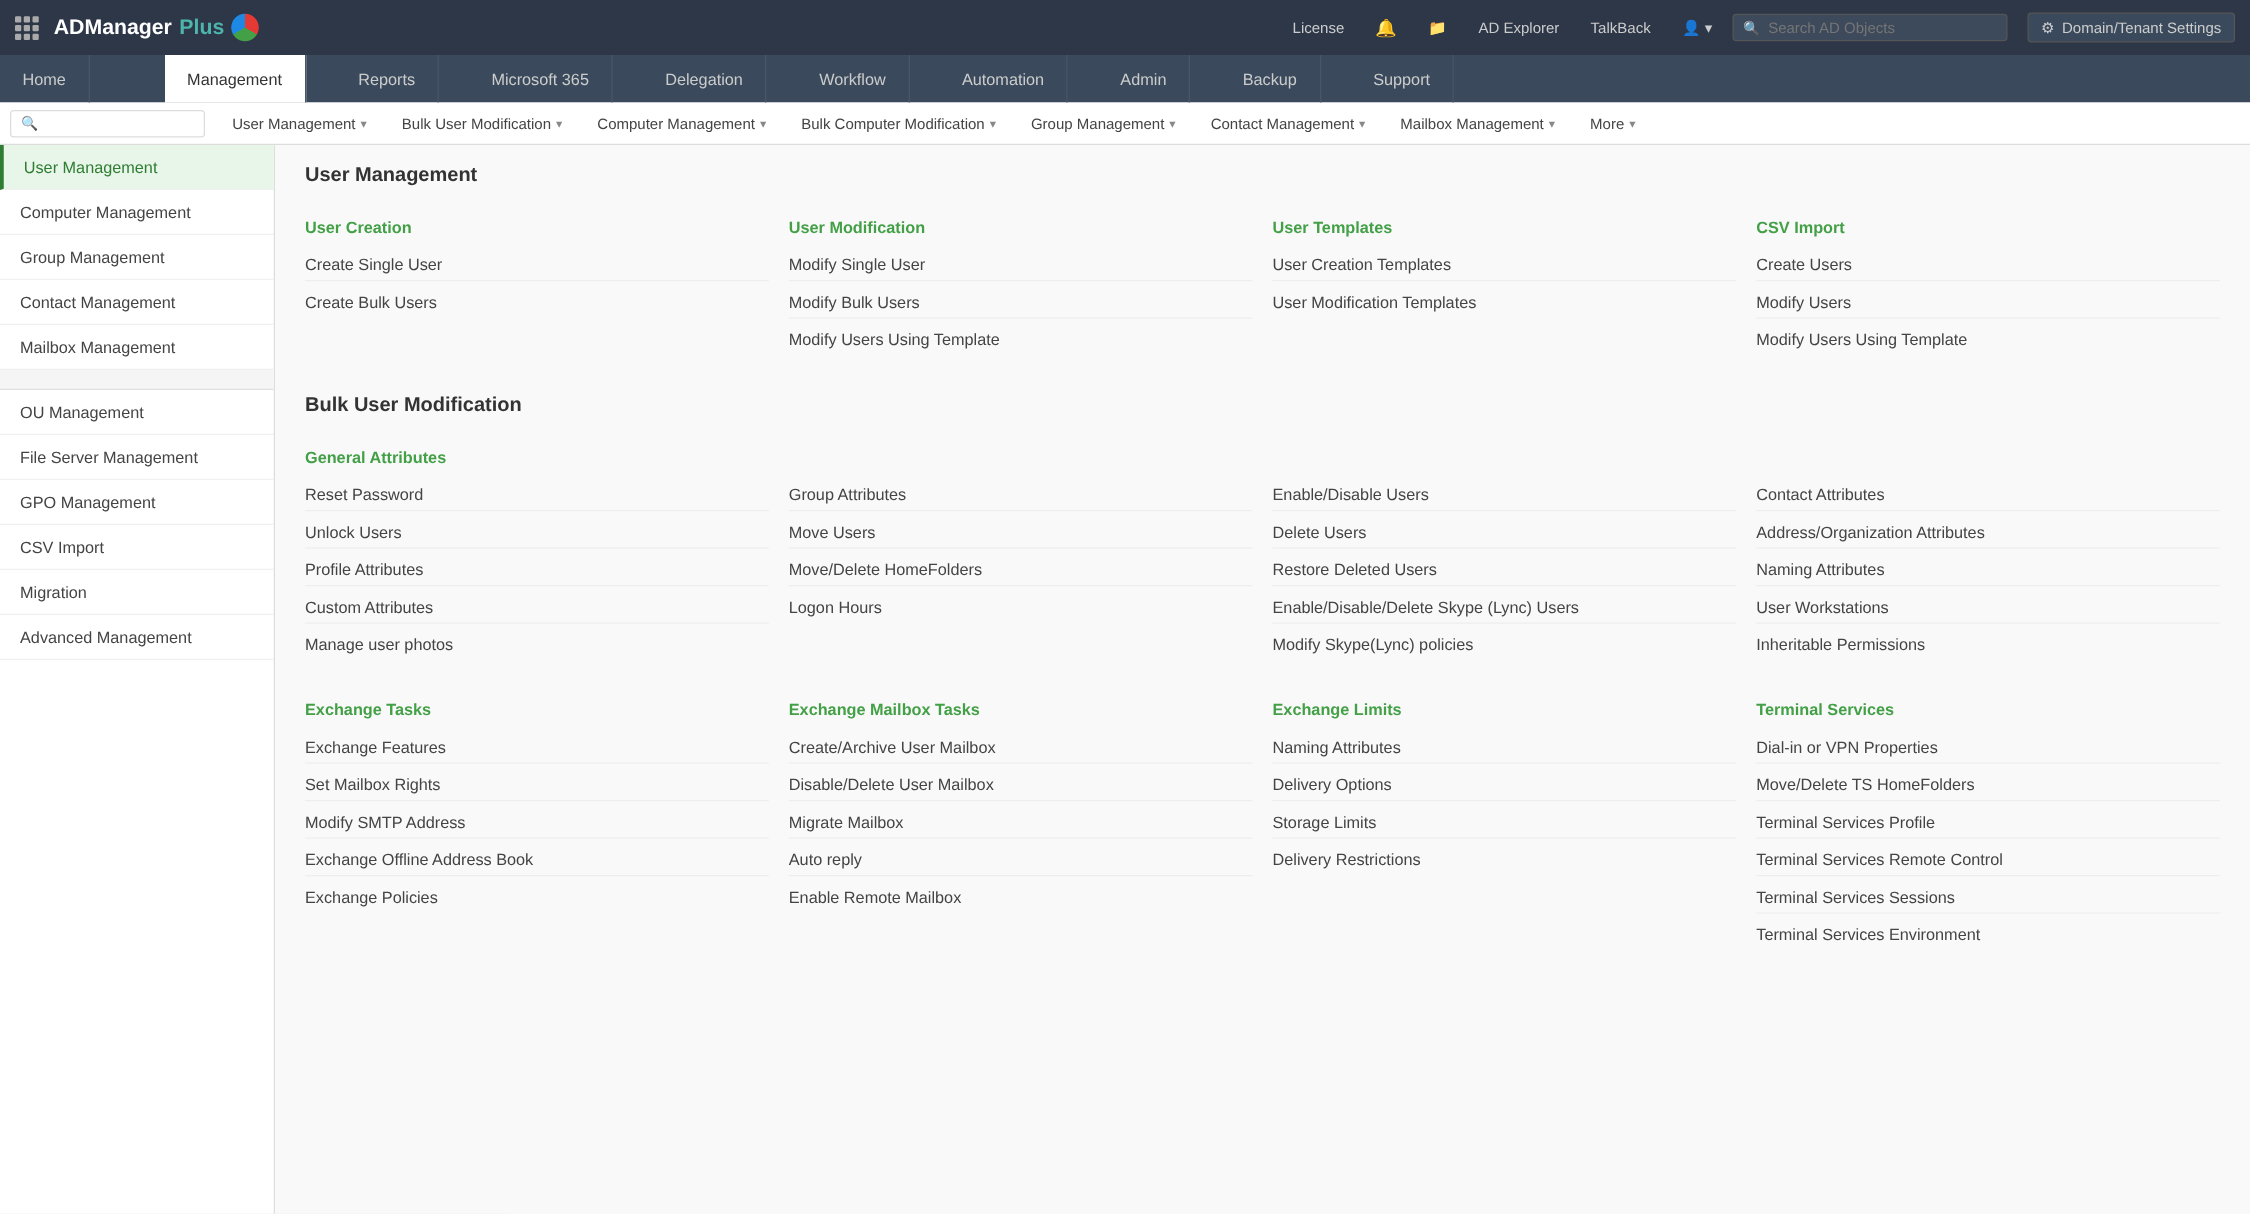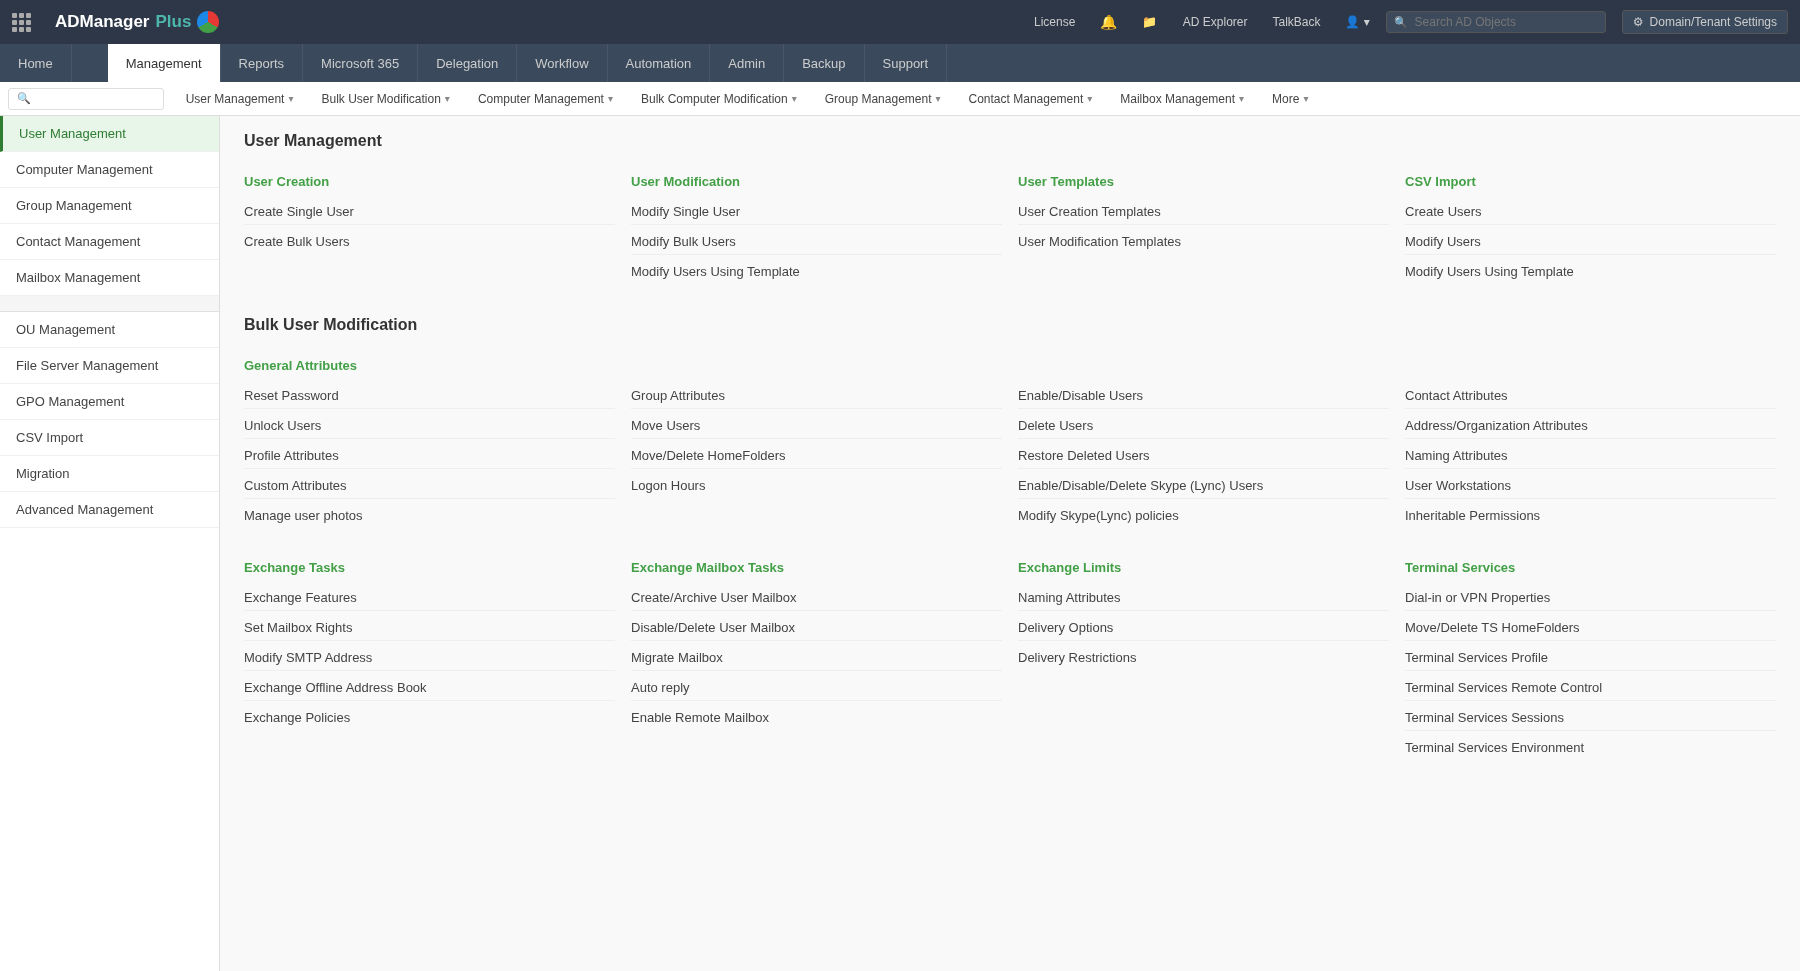--- a/index.html
+++ b/index.html
@@ -10,21 +10,21 @@
       background: #2d3748;
       display: flex;
       align-items: center;
       justify-content: space-between;
       padding: 0 12px;
       height: 44px;
     }
     .top-bar-left {
       display: flex;
       align-items: center;
-      gap: 24px;
+      gap: 12px;
     }
     .app-logo {
       display: flex;
       align-items: center;
       gap: 6px;
       color: white;
       font-size: 16px;
       font-weight: bold;
     }
     .grid-icon {
@@ -91,20 +91,21 @@
       align-items: center;
       gap: 6px;
     }
 
     
     .main-nav {
       background: #3a4a5c;
       display: flex;
       align-items: center;
       height: 38px;
+      gap: 24px;
     }
     .nav-item {
       padding: 0 18px;
       height: 38px;
       display: flex;
       align-items: center;
       color: #ccc;
       cursor: pointer;
       font-size: 13px;
       border-right: 1px solid #4a5568;
@@ -453,20 +454,21 @@
             <div class="link-item">Auto reply</div>
             <div class="link-item">Enable Remote Mailbox</div>
           </div>
         </div>
 
         <div>
           <div class="category-title">Exchange Limits</div>
           <div class="category-links">
             <div class="link-item">Naming Attributes</div>
             <div class="link-item">Delivery Options</div>
+            <div class="link-item">Storage Limits</div>
             <div class="link-item">Delivery Restrictions</div>
           </div>
         </div>
 
         <div>
           <div class="category-title">Terminal Services</div>
           <div class="category-links">
             <div class="link-item">Dial-in or VPN Properties</div>
             <div class="link-item">Move/Delete TS HomeFolders</div>
             <div class="link-item">Terminal Services Profile</div>

